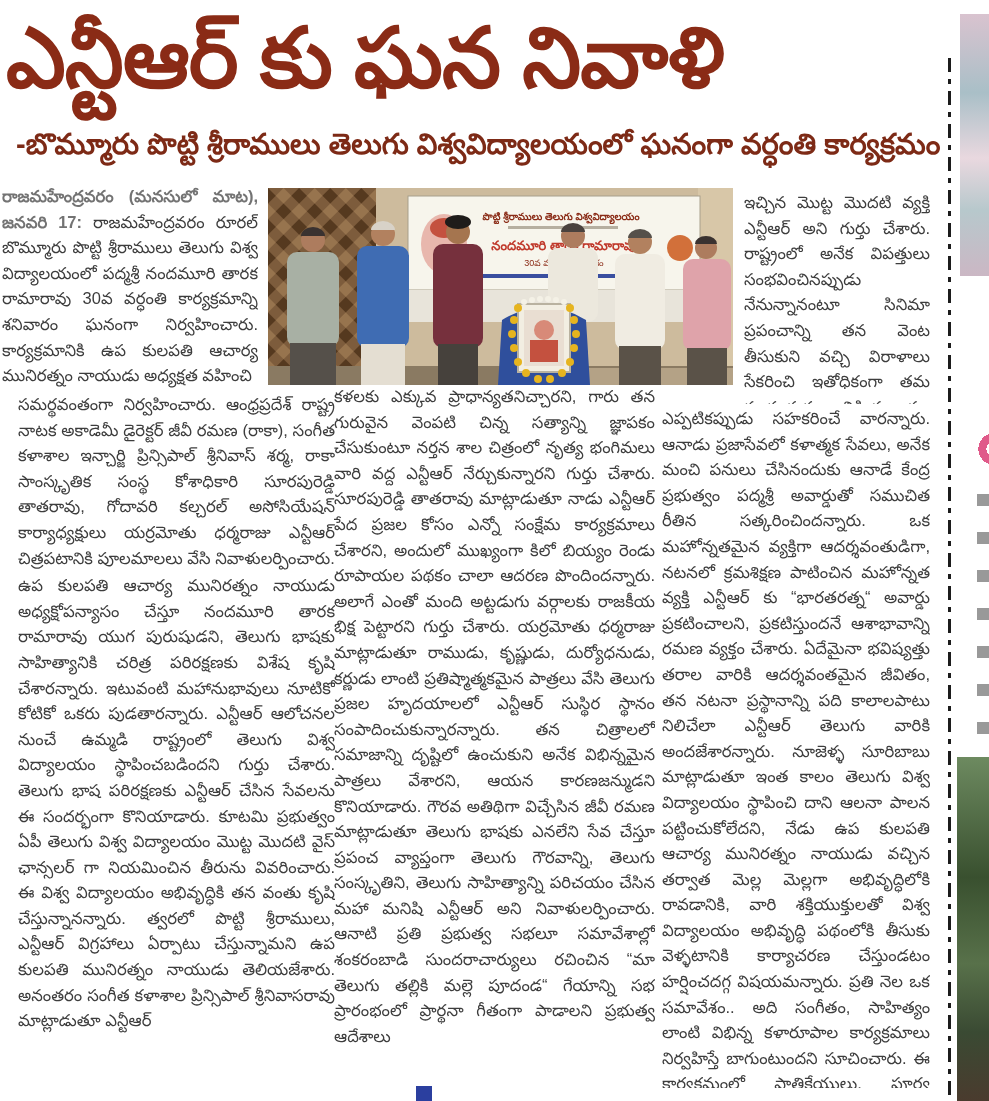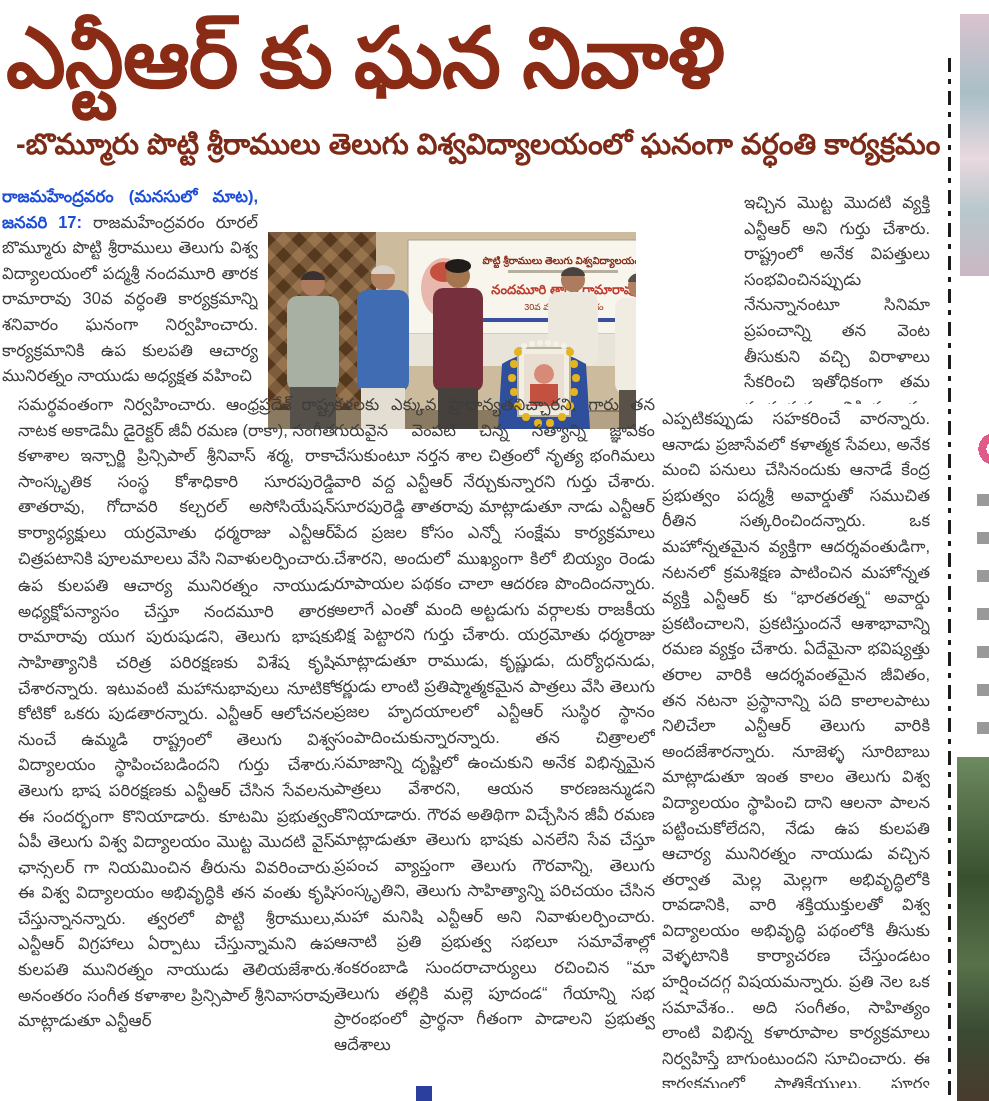--- a/index.html
+++ b/index.html
@@ -6,27 +6,27 @@
   body{background:#ffffff;font-family:"Liberation Sans","DejaVu Sans",sans-serif;}
   .page{position:relative;width:989px;height:1101px;background:#ffffff;overflow:hidden;}
   .abs{position:absolute;}
   .headline{left:6px;top:10px;width:938px;font-size:84px;line-height:1.15;font-weight:bold;
             color:#8a2b16;white-space:nowrap;letter-spacing:-1px;}
   .subhead{left:16px;top:127px;width:912px;font-size:29px;line-height:1.2;font-weight:bold;
            color:#7d2a16;white-space:nowrap;}
   .col{font-size:16.5px;line-height:25.6px;color:#3d3d3d;text-align:justify;overflow:hidden;}
   .col p{margin:0;}
   .col p + p{margin-top:2px;}
-  .dateline{font-weight:bold;color:#1d4ed8;}
+  .dateline{font-weight:bold;color:#737373;}
   .left-top{left:2px;top:184px;width:256px;height:206px;}
   .left-bottom{left:18px;top:392px;width:317px;height:696px;}
-  .mid-col{left:334px;top:392px;width:321px;height:696px;}
+  .mid-col{left:334px;top:384px;width:321px;height:696px;}
   .right-top{left:744px;top:190px;width:186px;height:214px;}
   .right-bottom{left:662px;top:406px;width:268px;height:682px;}
-  .photo{left:268px;top:188px;width:368px;height:197px;overflow:hidden;background:#cdbb9d;margin-top:44px;}
+  .photo{left:268px;top:188px;width:465px;height:197px;overflow:hidden;background:#cdbb9d;}
   .separator{left:948px;top:58px;width:3px;height:1043px;
      background-image:repeating-linear-gradient(to bottom,
        #1c1c1c 0 14px, transparent 14px 21px, #1c1c1c 21px 26px, transparent 26px 33px);}
   .edge-img-top{left:960px;top:14px;width:29px;height:262px;
      background:linear-gradient(180deg,#d9c3cf 0%,#a9bfc7 30%,#e9d8df 55%,#b7c8cc 75%,#cbb7c4 100%);}
   .edge-pink-glyph{left:962px;top:428px;width:27px;height:42px;
      background:radial-gradient(circle at 120% 50%, transparent 0 8px, #e05a8a 8px 16px, transparent 16px);}
   .edge-text-frags{left:963px;top:488px;width:26px;height:250px;opacity:.75;
      background-image:repeating-linear-gradient(to bottom,
        transparent 0 6px, #777 6px 18px, transparent 18px 38px);

